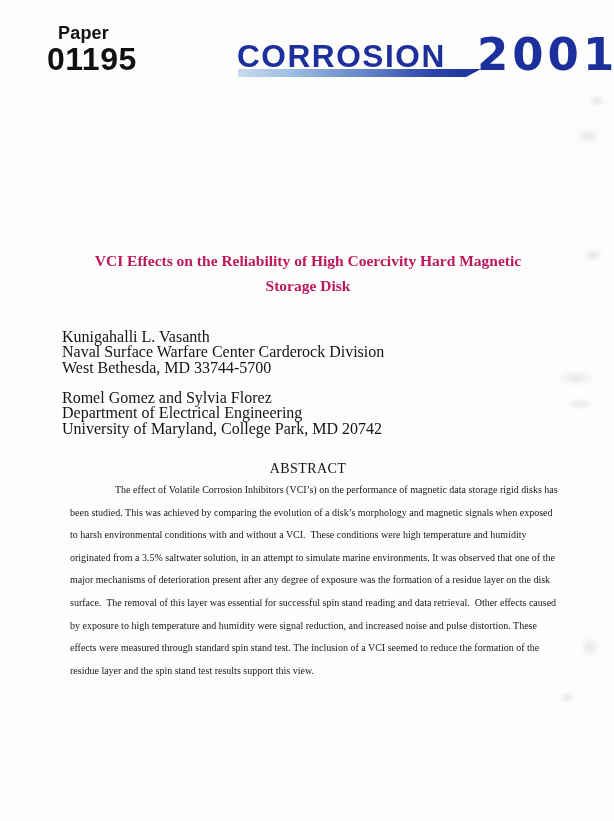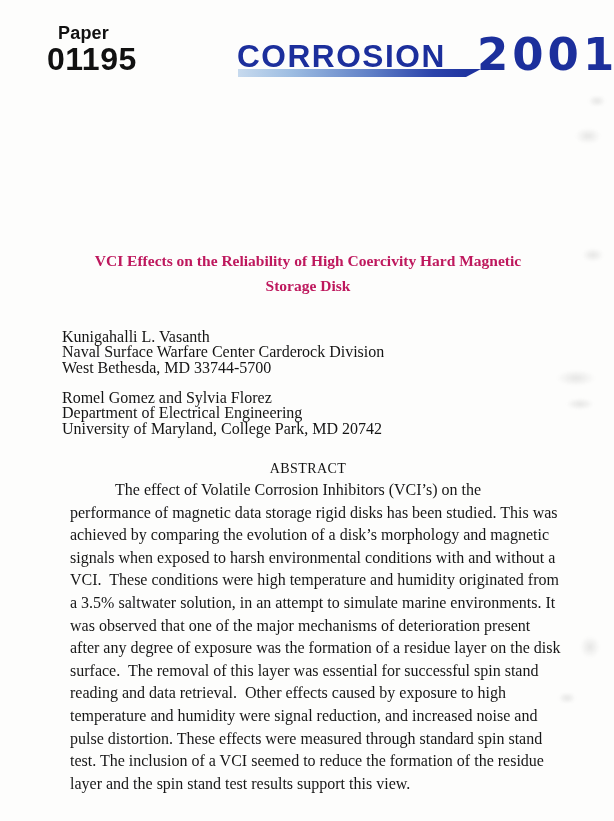--- a/index.html
+++ b/index.html
@@ -118,21 +118,21 @@
     font-size: 14px;
     letter-spacing: 0.4px;
     font-weight: normal;
   }
   .abstract-text {
     position: absolute;
     left: 70px;
     top: 479px;
     width: 492px;
     margin: 0;
-    font-size: 16px;
+    font-size: 10px;
     line-height: 22.6px;
     text-align: left;
     text-indent: 45px;
     white-space: pre-wrap;
     color: #171717;
   }
 
   
   .smudge {
     position: absolute;

